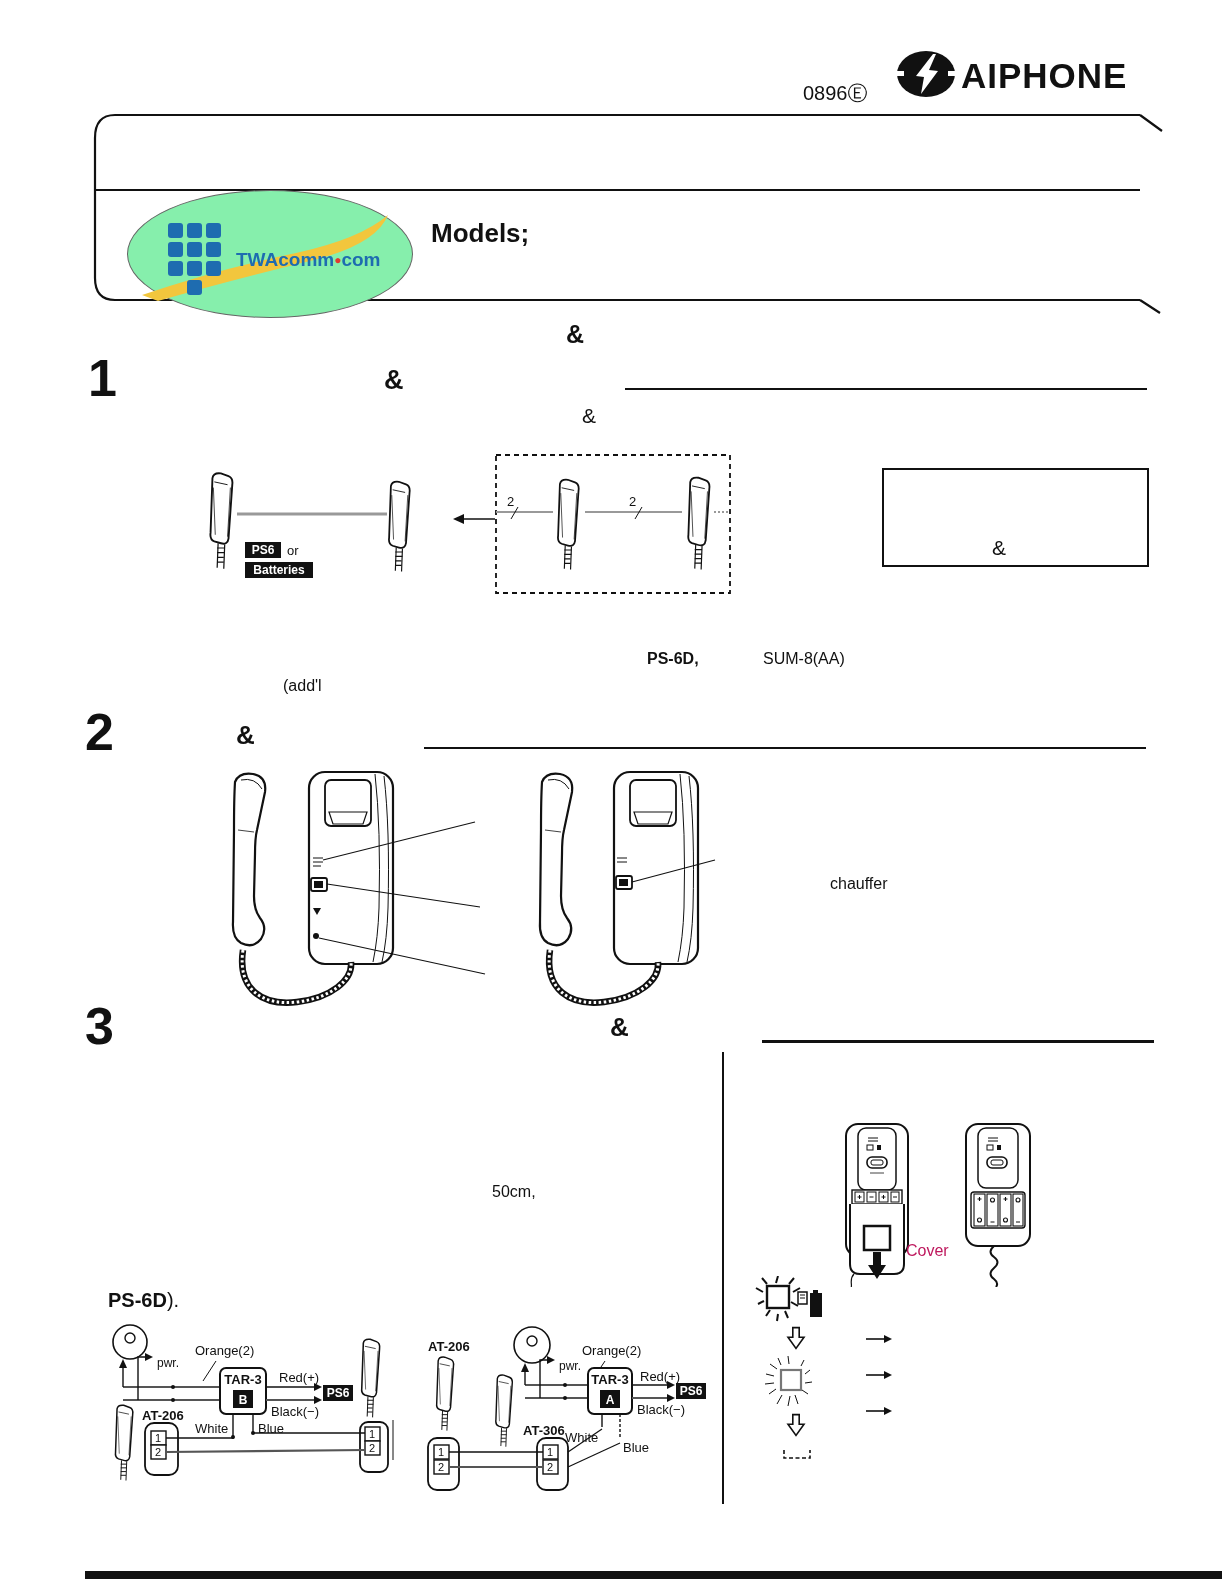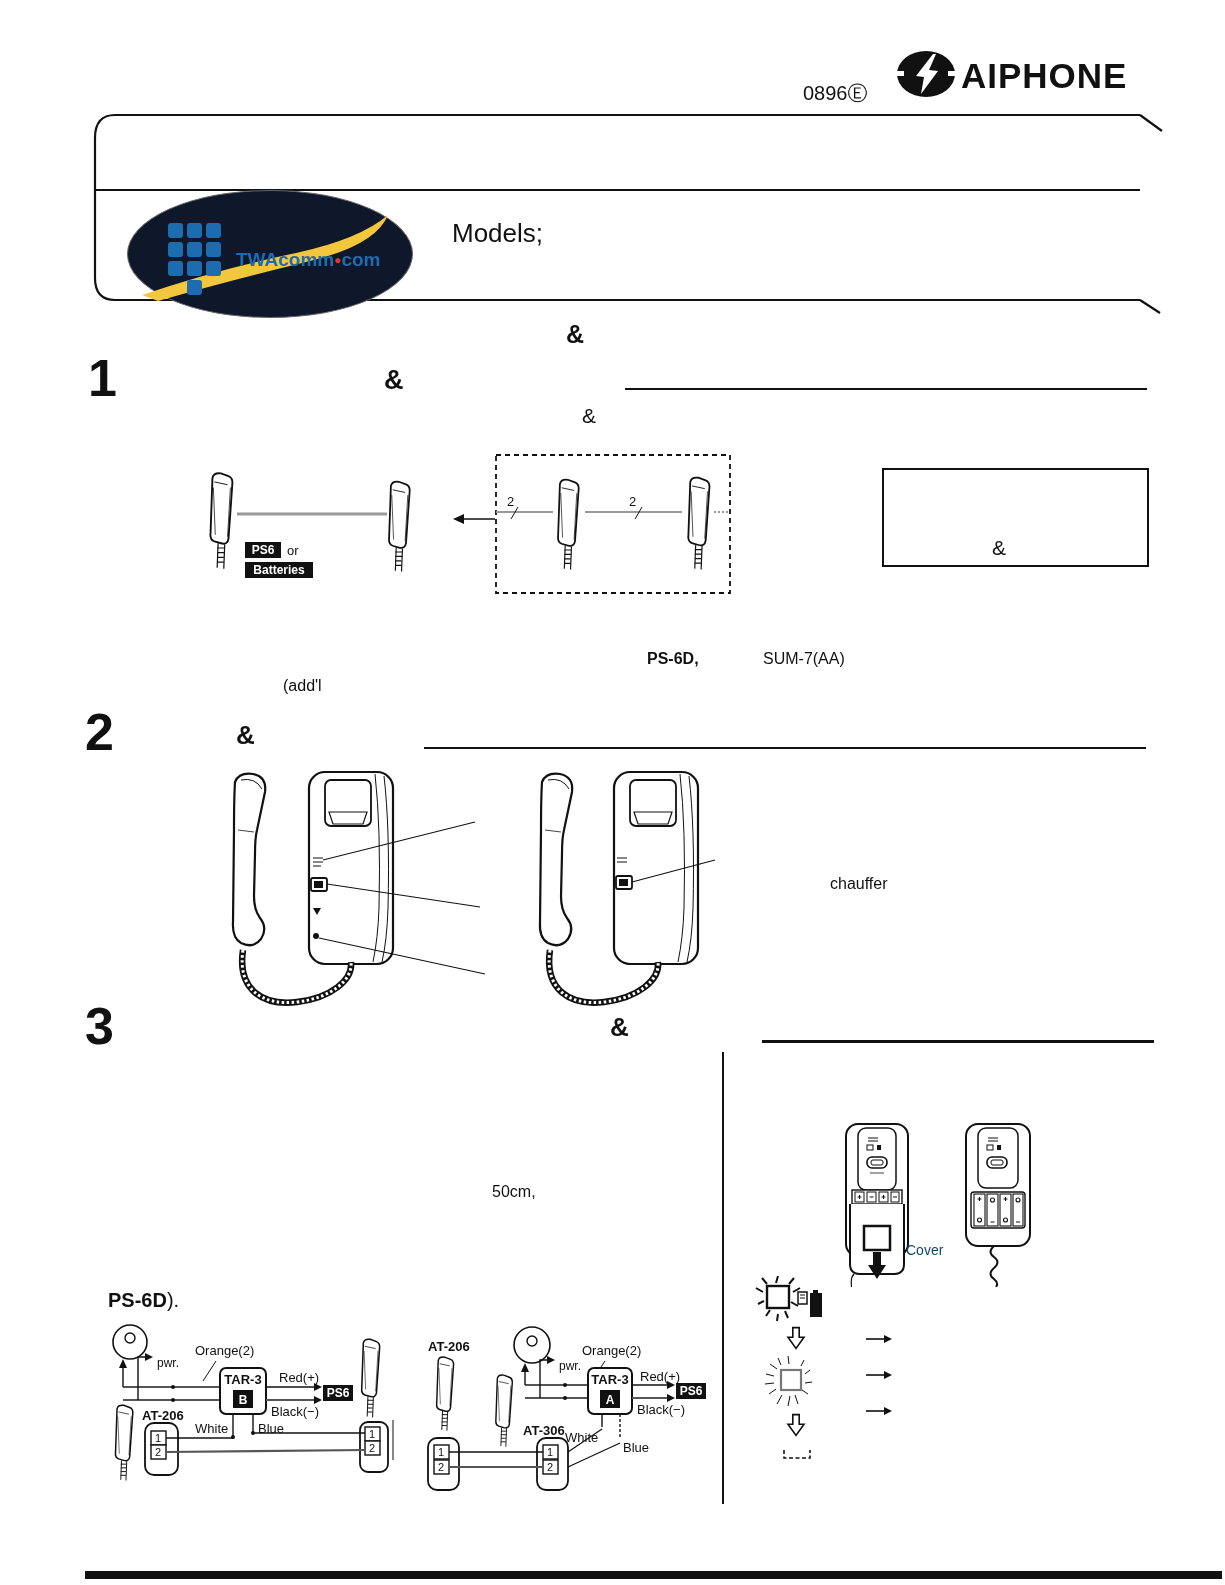--- a/index.html
+++ b/index.html
@@ -63,21 +63,21 @@
 
   <svg class="abs" style="left:88px;top:108px;" width="1100" height="210">
     <g fill="none" stroke="#111" stroke-width="2.2">
       <path d="M27 7 H1052 M1052 7 L1074 23"></path>
       <path d="M7 30 Q7 7 27 7"></path>
       <path d="M7 30 V170 Q7 192 27 192 H1052 M1052 192 L1072 205"></path>
       <path d="M7 82 H1052"></path>
     </g>
   </svg>
 
-  <div class="abs" style="left:127px;top:190px;width:284px;height:126px;border:1.5px solid #666;border-radius:50%;background:#0f172a;">
+  <div class="abs" style="left:127px;top:190px;width:284px;height:126px;border:1.5px solid #666;border-radius:50%;background:#86efac;">
     <svg class="abs" style="left:0;top:0;" width="284" height="126">
       <path d="M14 104 Q90 78 168 62 Q232 48 260 24 Q248 54 182 70 Q100 90 30 110 Z" fill="#f2c63d"></path>
     </svg>
     <svg class="abs" style="left:0;top:0;" width="284" height="126">
       <g fill="#1e6cb0">
         <rect x="40" y="32" width="15" height="15" rx="3"></rect>
           <rect x="59" y="32" width="15" height="15" rx="3"></rect>
           <rect x="78" y="32" width="15" height="15" rx="3"></rect>
         <rect x="40" y="51" width="15" height="15" rx="3"></rect>
           <rect x="59" y="51" width="15" height="15" rx="3"></rect>
@@ -86,21 +86,21 @@
           <rect x="59" y="70" width="15" height="15" rx="3"></rect>
           <rect x="78" y="70" width="15" height="15" rx="3"></rect>
         <rect x="59" y="89" width="15" height="15" rx="3"></rect>
       </g>
     </svg>
     <div class="abs" style="left:108px;top:58px;font-size:19px;font-weight:bold;color:#1e6cb0;white-space:nowrap;">
       <span>TWAcomm</span><span style="color:#e03a2f;font-size:12px;vertical-align:2px;">●</span><span>com</span>
     </div>
   </div>
 
-  <div class="abs" style="left:452px;top:218px;font-size:26px;">Models;</div>
+  <div class="abs" style="left:431px;top:218px;font-size:26px;font-weight:bold;">Models;</div>
 
   <div class="abs amp-lg" style="left:566px;top:320px;font-size:25px;">&amp;</div>
   <div class="abs num" style="left:88px;top:352px;">1</div>
   <div class="abs amp-lg" style="left:384px;top:365px;font-size:27px;">&amp;</div>
   <div class="abs rule" style="left:625px;top:388px;width:522px;"></div>
   <div class="abs amp-sm" style="left:582px;top:404px;">&amp;</div>
 
   <svg class="abs" style="left:195px;top:450px;" width="550" height="152">
     <line x1="42" y1="64" x2="192" y2="64" stroke="#999" stroke-width="3"></line>
     <use href="#sym-phone" x="8" y="20" width="34" height="105"></use>
@@ -122,21 +122,21 @@
     <line x1="440" y1="69" x2="447" y2="57" stroke="#111" stroke-width="1"></line>
     <use href="#sym-phone" x="486" y="25" width="33" height="100"></use>
     <line x1="519" y1="62" x2="534" y2="62" stroke="#999" stroke-width="2" stroke-dasharray="2 2"></line>
   </svg>
 
   <div class="abs notebox" style="left:882px;top:468px;width:263px;height:95px;">
     <div class="abs amp-sm" style="left:108px;top:66px;">&amp;</div>
   </div>
 
   <div class="abs lbl bold" style="left:647px;top:650px;">PS-6D,</div>
-  <div class="abs lbl" style="left:763px;top:650px;">SUM-7(AA)</div>
+  <div class="abs lbl" style="left:763px;top:650px;">SUM-8(AA)</div>
   <div class="abs lbl" style="left:254px;top:677px;margin-left:29px;">(add'l</div>
 
   <div class="abs num" style="left:85px;top:706px;">2</div>
   <div class="abs amp-lg" style="left:236px;top:720px;">&amp;</div>
   <div class="abs rule" style="left:424px;top:747px;width:722px;"></div>
 
   <svg class="abs" style="left:205px;top:762px;" width="300" height="250">
     <use href="#sym-receiver" x="8" y="8" width="70" height="190"></use>
     <use href="#sym-base" x="100" y="6" width="92" height="200"></use>
     <g stroke="#111" stroke-width="1" fill="none">
@@ -294,21 +294,21 @@
         <rect x="27" y="70" width="9" height="10"></rect>
         <rect x="39" y="70" width="9" height="10"></rect>
         <rect x="51" y="70" width="8" height="10"></rect>
       <path d="M19.5 73 V77 M17.5 75 H21.5 M29.5 75 H33.5 M43.5 73 V77 M41.5 75 H45.5 M53 75 H57"></path>
     </g>
     <path d="M10 82 L10 142 Q10 152 20 152 L54 152 Q64 152 64 142 L64 82" fill="#fff" stroke="#111" stroke-width="2"></path>
     <rect x="24" y="104" width="26" height="24" fill="#fff" stroke="#111" stroke-width="2.5"></rect>
     <polygon points="33,130 41,130 41,143 46,143 37,157 28,143 33,143" fill="#111"></polygon>
     <path d="M14 152 C8 158 14 164 10 168" fill="none" stroke="#111" stroke-width="1.2"></path>
   </svg>
-  <div class="abs" style="left:906px;top:1242px;font-size:14px;color:#0c4a6e;">Cover</div>
+  <div class="abs" style="left:906px;top:1242px;font-size:16px;color:#be185d;">Cover</div>
 
   <svg class="abs" style="left:958px;top:1122px;" width="84" height="165">
     <rect x="8" y="2" width="64" height="122" rx="12" fill="#fff" stroke="#111" stroke-width="2"></rect>
     <rect x="20" y="6" width="40" height="60" rx="8" fill="#fff" stroke="#111" stroke-width="1.5"></rect>
     <path d="M30 16 H40 M30 19 H40" stroke="#111" stroke-width="1" fill="none"></path>
     <rect x="29" y="23" width="6" height="5" fill="none" stroke="#111" stroke-width="1"></rect>
     <rect x="39" y="23" width="4" height="5" fill="#111"></rect>
     <rect x="29" y="35" width="20" height="11" rx="5" fill="#fff" stroke="#111" stroke-width="1.6"></rect>
     <rect x="33" y="38" width="12" height="5" rx="2" fill="none" stroke="#111" stroke-width="1"></rect>
     <rect x="13" y="70" width="54" height="36" rx="3" fill="#fff" stroke="#111" stroke-width="1.4"></rect>

